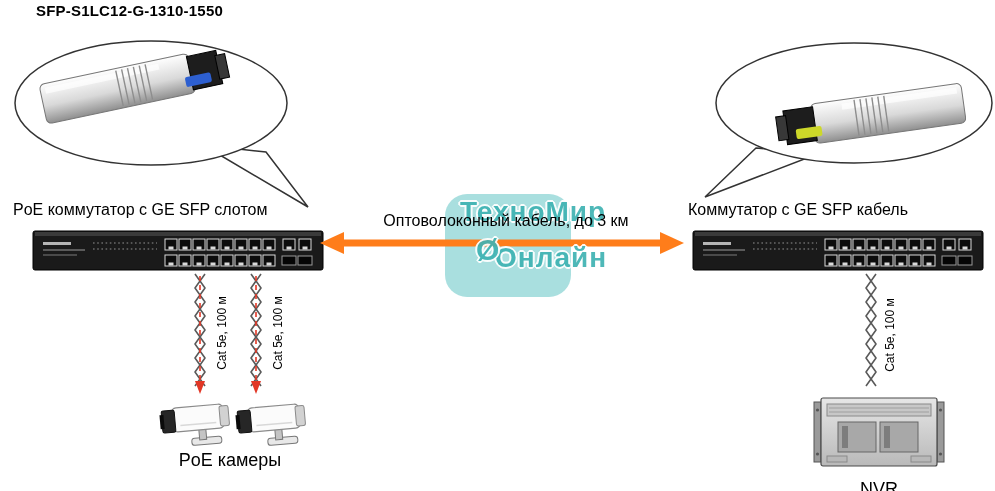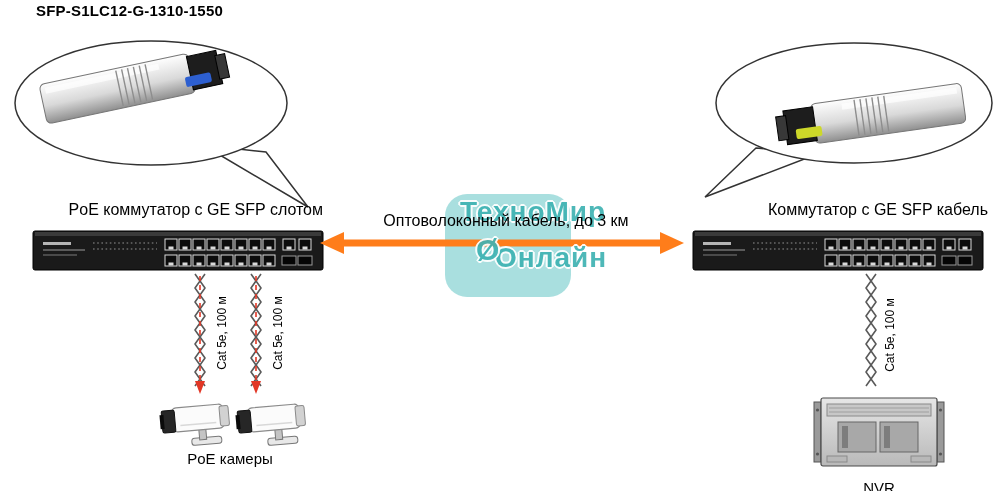--- a/index.html
+++ b/index.html
@@ -3,36 +3,36 @@
 <meta charset="utf-8">
 <style>
   html,body{margin:0;padding:0;background:#fff;}
   .canvas{
     position:relative;width:995px;height:491px;background:#ffffff;overflow:hidden;
     font-family:"Liberation Sans", sans-serif;color:#000;margin-left:8px;
   }
   .scene{position:absolute;left:0;top:0;}
   .lbl{position:absolute;white-space:nowrap;}
   .title{font-size:15px;font-weight:bold;letter-spacing:0.2px;}
-  .devlabel{font-size:16px;text-align:right;}
+  .devlabel{font-size:16px;text-align:left;}
   .fiberlabel{font-size:16px;text-align:center;z-index:6;}
   .vlabel{
     position:absolute;width:112px;height:16px;line-height:16px;text-align:center;
     font-size:12px;transform:rotate(-90deg);z-index:5;white-space:nowrap;
   }
   .wm{
     position:absolute;font-weight:bold;color:#3fb3b3;z-index:4;opacity:0.92;
     text-shadow:-1px -1px 0 #fff,1px -1px 0 #fff,-1px 1px 0 #fff,1px 1px 0 #fff,
                 2px 0 0 #fff,-2px 0 0 #fff,0 2px 0 #fff,0 -2px 0 #fff;
     letter-spacing:1px;
   }
   .wm1{left:452px;top:196px;font-size:28px;}
   .wm2{left:487px;top:242px;font-size:28px;}
   .wmsym{left:468px;top:233px;font-size:30px;letter-spacing:0;}
-  .caption{font-size:15px;text-align:center;}
+  .caption{font-size:18px;text-align:center;}
 </style>
 </head>
 <body>
 
 <div class="canvas">
 
   <svg class="scene" width="995" height="491" viewBox="0 0 995 491">
     <defs>
       <linearGradient id="gmetal" x1="0" y1="0" x2="0" y2="1">
         <stop offset="0" stop-color="#fefefe"></stop>

